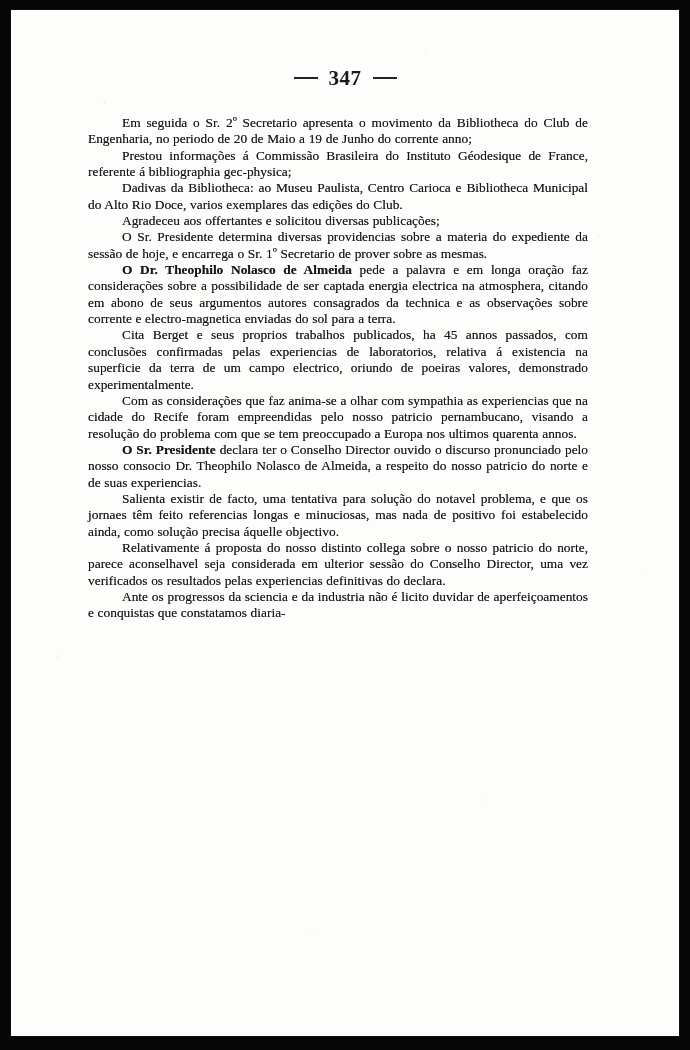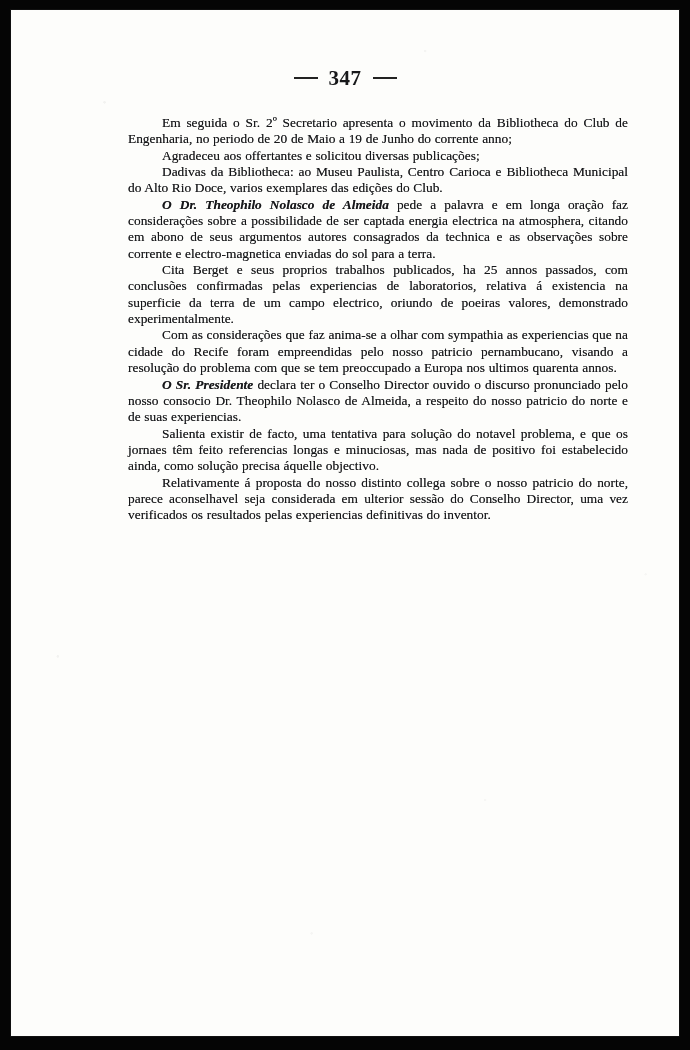--- a/index.html
+++ b/index.html
@@ -77,34 +77,32 @@
   #body-text {
     position: absolute;
     left: 77px;
     top: 105px;
     width: 500px;
     font-size: 13.4px;
     line-height: 16.35px;
     text-align: justify;
     text-justify: inter-word;
     color: #16171a;
-    margin-left: 40px;
     -webkit-font-smoothing: none;
   }
 
   #body-text p {
     margin: 0;
     text-indent: 34px;
     word-spacing: 0.3px;
     
     text-shadow: 0 0 0.45px rgba(0,0,0,0.55);
   }
 
   #body-text p .lead-italic {
-    font-style: italic;
     font-weight: 600;
   }
 
   
   #body-text p.tail {
     text-align: justify;
   }
 </style>
 </head>
 <body>
@@ -116,37 +114,40 @@
 
     <div id="folio">
       <span class="rule"></span><span class="folio-number">347</span><span class="rule"></span>
     </div>
 
     <div id="body-text">
 
       <p><span class="lead-italic"></span><span>Em seguida o Sr. 2º Secretario apresenta o movimento da Bibliotheca do Club de Engenharia, no periodo de 20 de Maio a 19 de Junho do corrente anno;</span></p>
 
 
+      <p><span class="lead-italic"></span><span>Prestou informações á Commissão Brasileira do Instituto Géodesique de France, referente á bibliographia gec-physica;</span></p>
+
+      <p><span class="lead-italic"></span><span>Dadivas da Bibliotheca: ao Museu Paulista, Centro Carioca e Bibliotheca Municipal do Alto Rio Doce, varios exemplares das edições do Club.</span></p>
 
       <p><span class="lead-italic"></span><span>Agradeceu aos offertantes e solicitou diversas publicações;</span></p>
 
-      <p><span class="lead-italic"></span><span>Dadivas da Bibliotheca: ao Museu Paulista, Centro Carioca e Bibliotheca Municipal do Alto Rio Doce, varios exemplares das edições do Club.</span></p>
-
+      <p><span class="lead-italic"></span><span>O Sr. Presidente determina diversas providencias sobre a materia do expediente da sessão de hoje, e encarrega o Sr. 1º Secretario de prover sobre as mesmas.</span></p>
 
       <p><span class="lead-italic">O Dr. Theophilo Nolasco de Almeida</span><span> pede a palavra e em longa oração faz considerações sobre a possibilidade de ser captada energia electrica na atmosphera, citando em abono de seus argumentos autores consagrados da technica e as observações sobre corrente e electro-magnetica enviadas do sol para a terra.</span></p>
 
-      <p><span class="lead-italic"></span><span>Cita Berget e seus proprios trabalhos publicados, ha 25 annos passados, com conclusões confirmadas pelas experiencias de laboratorios, relativa á existencia na superficie da terra de um campo electrico, oriundo de poeiras valores, demonstrado experimentalmente.</span></p>
+      <p><span class="lead-italic"></span><span>Cita Berget e seus proprios trabalhos publicados, ha 45 annos passados, com conclusões confirmadas pelas experiencias de laboratorios, relativa á existencia na superficie da terra de um campo electrico, oriundo de poeiras valores, demonstrado experimentalmente.</span></p>
 
 
       <p><span class="lead-italic"></span><span>Com as considerações que faz anima-se a olhar com sympathia as experiencias que na cidade do Recife foram empreendidas pelo nosso patricio pernambucano, visando a resolução do problema com que se tem preoccupado a Europa nos ultimos quarenta annos.</span></p>
 
 
       <p><span class="lead-italic">O Sr. Presidente</span><span> declara ter o Conselho Director ouvido o discurso pronunciado pelo nosso consocio Dr. Theophilo Nolasco de Almeida, a respeito do nosso patricio do norte e de suas experiencias.</span></p>
 
       <p><span class="lead-italic"></span><span>Salienta existir de facto, uma tentativa para solução do notavel problema, e que os jornaes têm feito referencias longas e minuciosas, mas nada de positivo foi estabelecido ainda, como solução precisa áquelle objectivo.</span></p>
 
 
-      <p><span class="lead-italic"></span><span>Relativamente á proposta do nosso distinto collega sobre o nosso patricio do norte, parece aconselhavel seja considerada em ulterior sessão do Conselho Director, uma vez verificados os resultados pelas experiencias definitivas do inventor.</span></p>
+      <p><span class="lead-italic"></span><span>Relativamente á proposta do nosso distinto collega sobre o nosso patricio do norte, parece aconselhavel seja considerada em ulterior sessão do Conselho Director, uma vez verificados os resultados pelas experiencias definitivas do declara.</span></p>
 
+      <p class="tail"><span class="lead-italic"></span><span>Ante os progressos da sciencia e da industria não é licito duvidar de aperfeiçoamentos e conquistas que constatamos diaria-</span></p>
 
     </div>
   </div>
 </div>
 
 </body></html>

